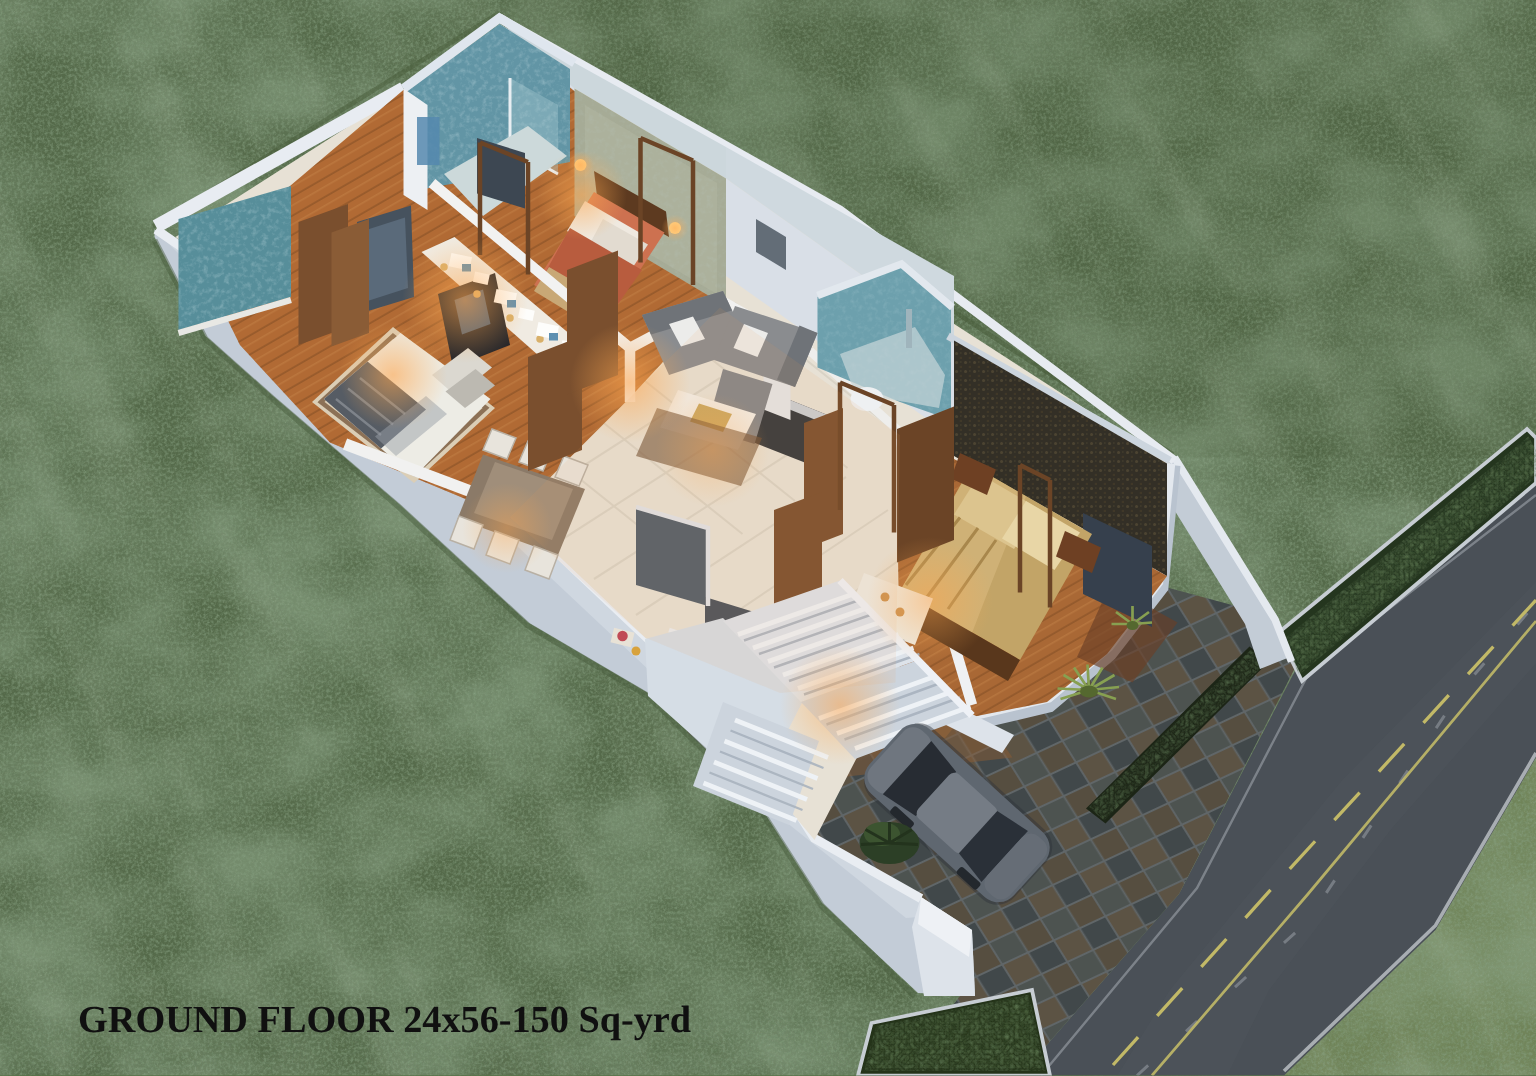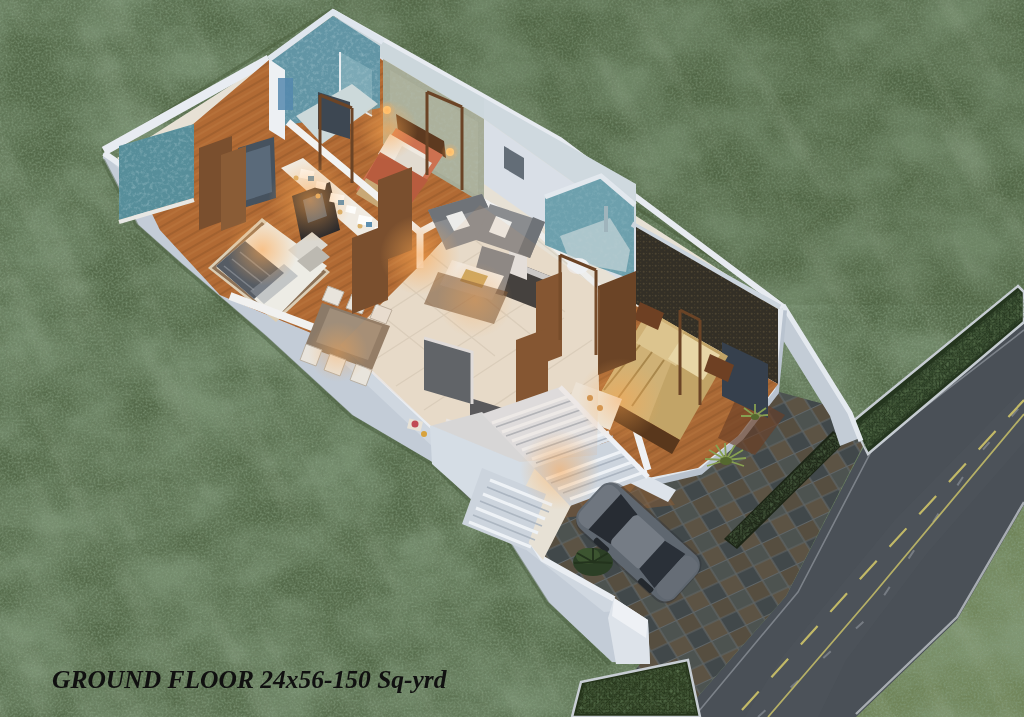--- a/index.html
+++ b/index.html
@@ -1,16 +1,16 @@
 <!DOCTYPE html>
 <html><head>
 <meta charset="utf-8">
 <style>
   html,body{margin:0;padding:0;background:#5a7849;}
-  #scene{width:1024px;height:717px;position:relative;overflow:hidden;font-style:italic;}
+  #scene{width:1024px;height:717px;position:relative;overflow:hidden;}
   svg{display:block;}
 </style>
 </head>
 <body>
 <div id="scene">
 <svg width="1024" height="717" viewBox="0 0 1024 717">
 <defs>
   <filter id="spkD" x="0" y="0" width="100%" height="100%">
     <feTurbulence type="fractalNoise" baseFrequency="0.5" numOctaves="3" seed="7"></feTurbulence>
     <feColorMatrix type="matrix" values="0 0 0 0 0.23  0 0 0 0 0.34  0 0 0 0 0.21  0 0 0 2.4 -0.9"></feColorMatrix>

